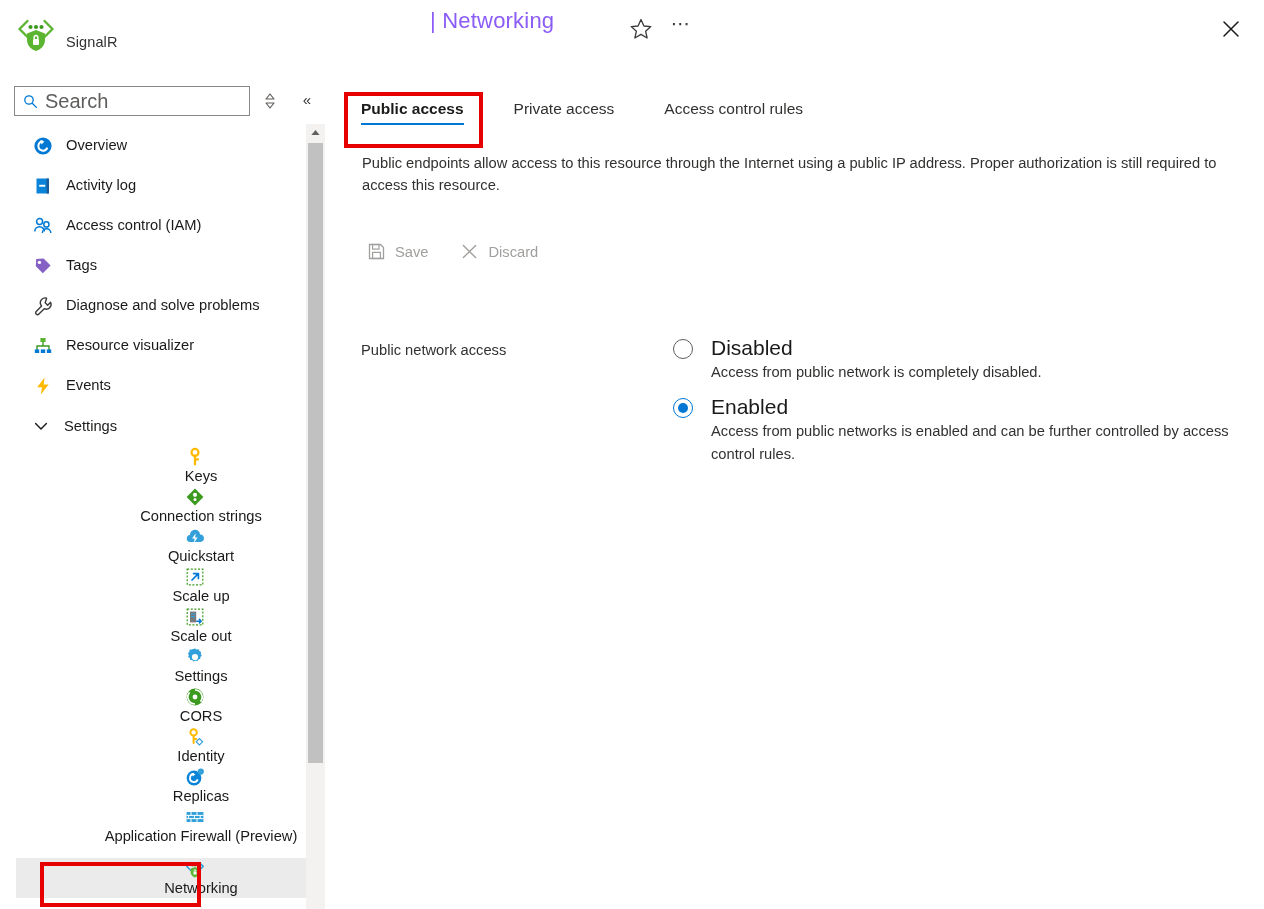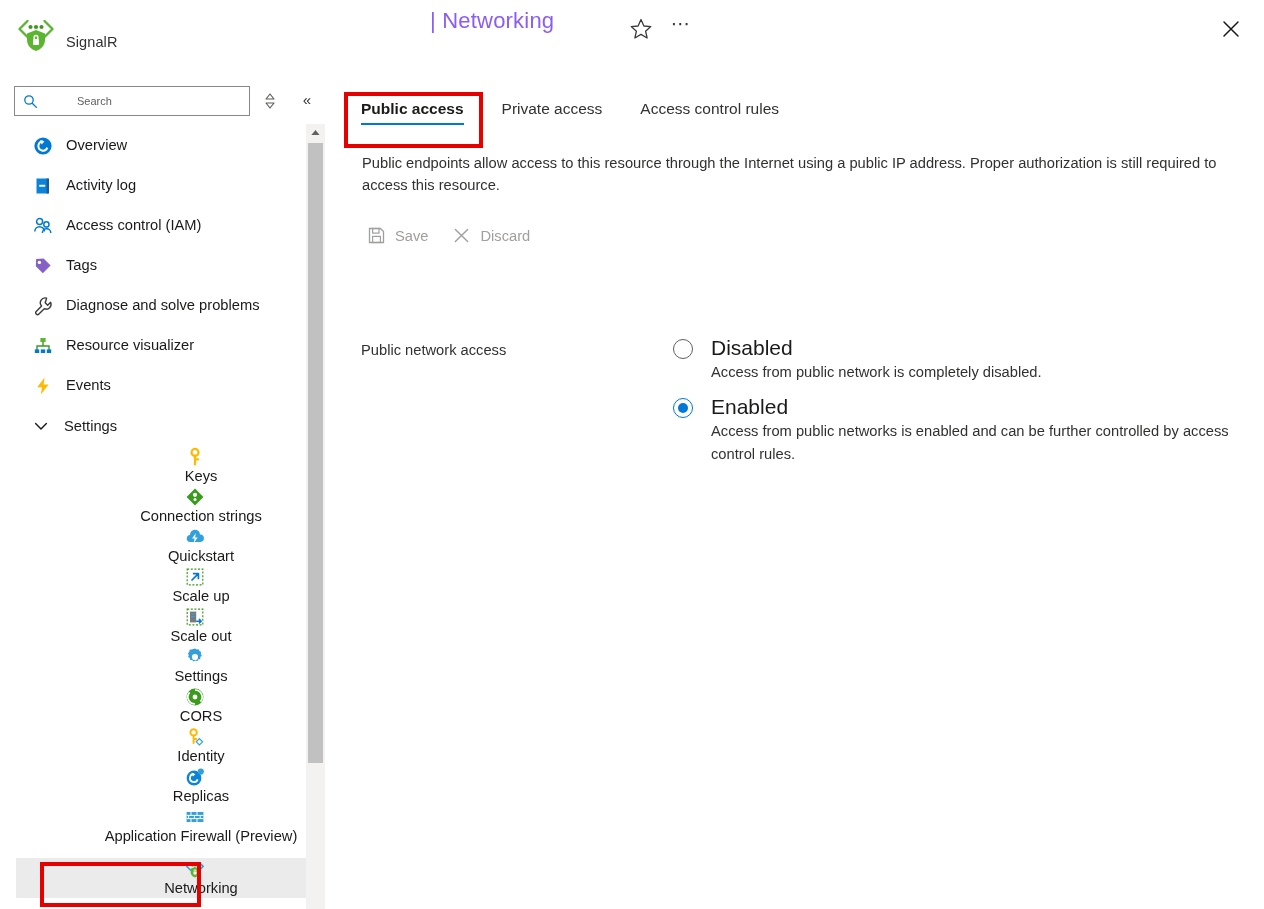--- a/index.html
+++ b/index.html
@@ -43,22 +43,22 @@
 
   #search-row { position: absolute; left: 0; top: 16px; width: 325px; height: 32px; }
   #search-box {
     position: absolute; left: 14px; top: 0; width: 236px; height: 30px;
     border: 1px solid #8a8886; background: #fff;
     display: flex; align-items: center; gap: 7px; padding: 0 8px;
   }
   #search-box .mag { width: 15px; height: 15px; flex: 0 0 15px; }
   #search-input {
     border: 0; outline: 0; background: transparent;
-    font-family: "Liberation Sans", sans-serif; font-size: 11px;
-    color: #605e5c; width: 190px; padding: 0; margin-left: 32px;
+    font-family: "Liberation Sans", sans-serif; font-size: 20px;
+    color: #605e5c; width: 190px; padding: 0;
   }
   #search-input::placeholder { color: #605e5c; opacity: 1; }
   #expand-toggle { position: absolute; left: 260px; top: 5px; width: 20px; height: 20px; cursor: pointer; }
   #collapse-toggle {
     position: absolute; left: 296px; top: 2px; width: 22px; height: 24px;
     color: #323130; font-size: 15px; text-align: center; line-height: 24px; cursor: pointer;
   }
 
   #nav-scroll { position: absolute; left: 16px; top: 56px; width: 306px; height: 783px; overflow: hidden; }
   .nav-item {
@@ -78,21 +78,21 @@
   .nav-group .chev { width: 22px; height: 22px; margin-right: 12px; flex: 0 0 22px; }
 
   
   #rail-scrollbar { position: absolute; left: 306px; top: 54px; width: 19px; height: 855px; background: #f3f2f1; }
   #sb-up { position: absolute; left: 0; top: 0; width: 19px; height: 17px; cursor: pointer; }
   #sb-thumb { position: absolute; left: 2px; top: 19px; width: 15px; height: 620px; background: #c1c1c1; cursor: pointer; }
 
   
   #main { position: absolute; left: 325px; top: 70px; width: 939px; height: 839px; background: #fff; }
 
-  #tabs { position: absolute; left: 19px; top: 24px; display: flex; align-items: flex-start; gap: 4px; }
+  #tabs { position: absolute; left: 19px; top: 24px; display: flex; align-items: flex-start; gap: 16px; }
   .tab {
     position: relative; font-size: 15.5px; color: #323130;
     padding: 6px 17px 12px 17px; cursor: pointer; white-space: nowrap;
   }
   .tab.active { font-weight: bold; color: #1b1a19; }
   .tab.active::after {
     content: ""; position: absolute; left: 17px; right: 17px; bottom: 5px;
     height: 2.5px; background: #0078d4;
   }
 
@@ -103,21 +103,21 @@
   #nav-highlight {
     position: absolute; left: 40px; top: 862px; width: 161px; height: 45px;
     border: 4px solid #e60000; pointer-events: none;
   }
 
   #description {
     position: absolute; left: 37px; top: 82px; width: 866px;
     font-size: 14.7px; line-height: 1.53; color: #323130;
   }
 
-  #toolbar { position: absolute; left: 40px; top: 152px; display: flex; align-items: center; gap: 20px; }
+  #toolbar { position: absolute; left: 40px; top: 168px; display: flex; align-items: center; gap: 28px; }
   .tb-btn {
     display: flex; align-items: center; gap: 9px;
     font-size: 14.7px; color: #a19f9d; cursor: default; padding: 4px 2px;
   }
   .tb-btn .ico { width: 19px; height: 19px; flex: 0 0 19px; display: block; }
 
   #field-label {
     position: absolute; left: 36px; top: 272px;
     font-size: 14.7px; color: #323130;
   }

